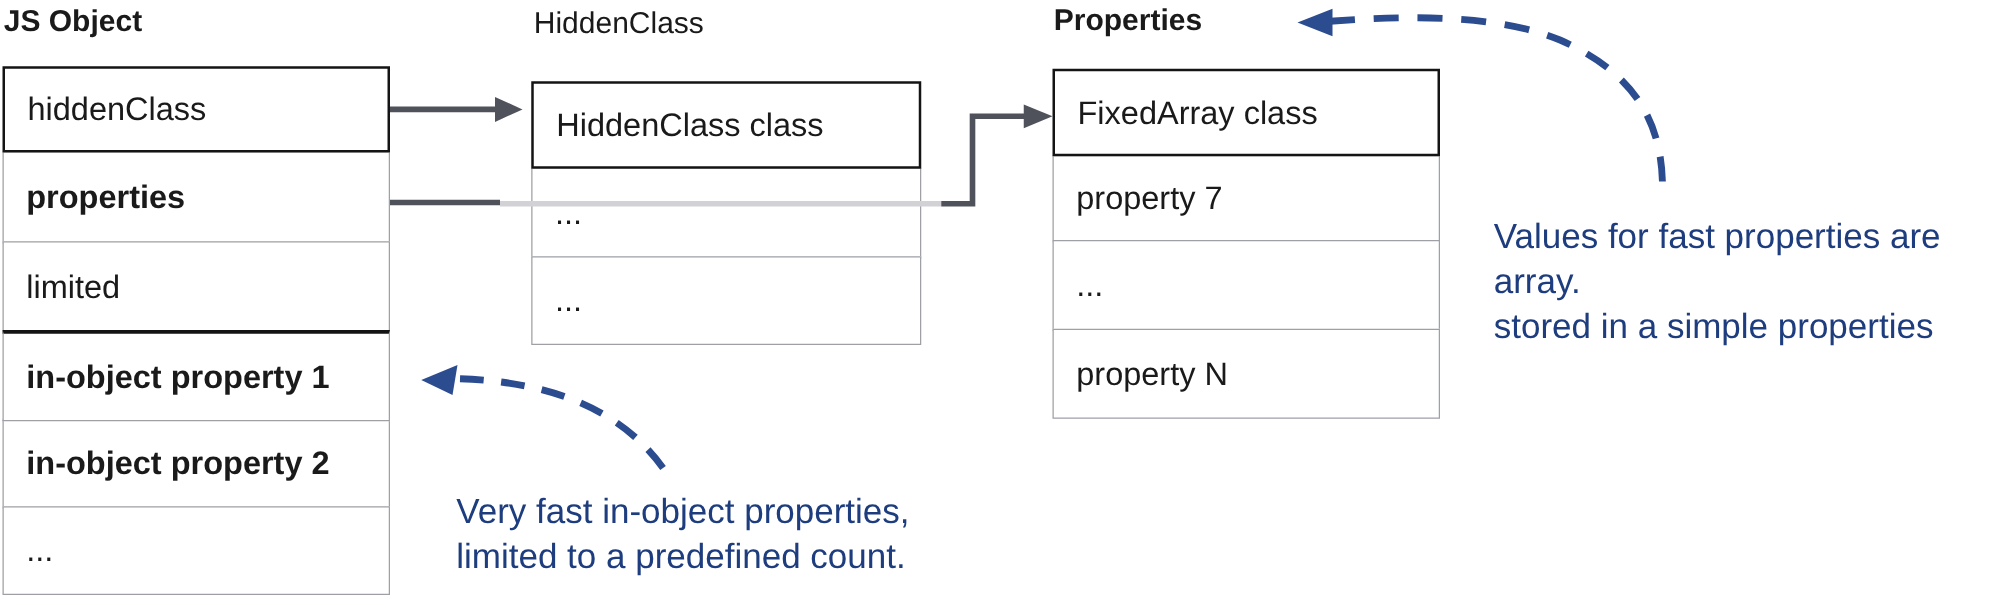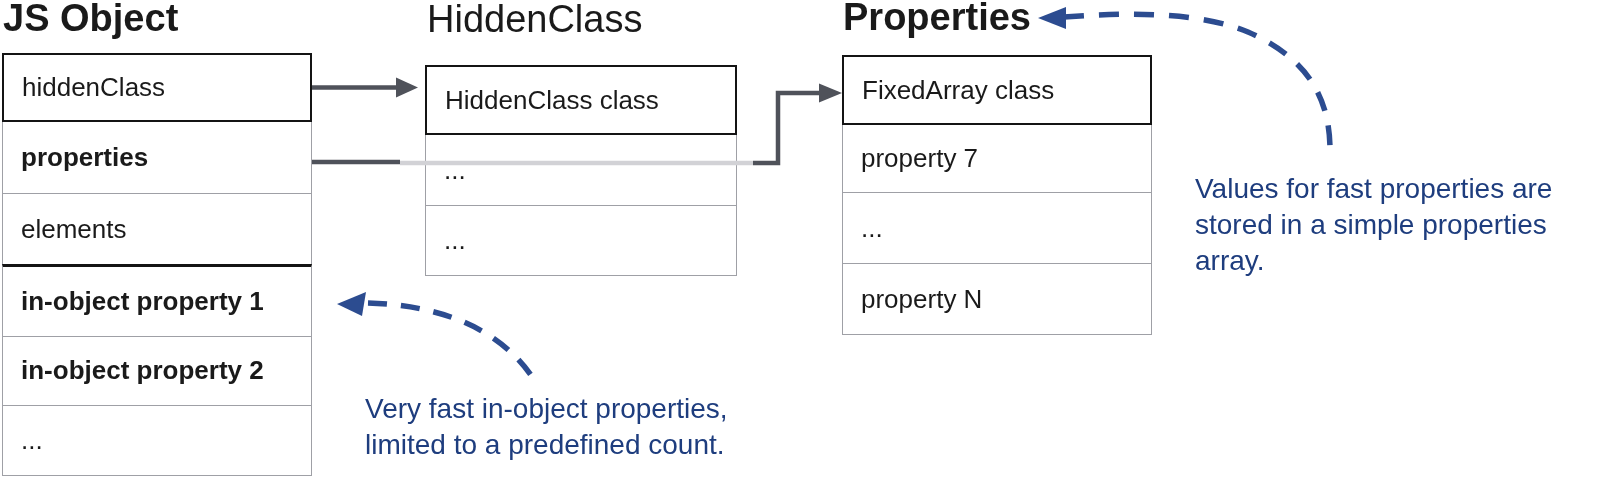--- a/index.html
+++ b/index.html
@@ -14,21 +14,21 @@
   html,body{margin:0;padding:0;background:#fff;}
   .canvas{
     position:relative;
     width:1600px;height:479px;
     background:#fff;
     overflow:hidden;
     font-family:"Liberation Sans","DejaVu Sans",sans-serif;
   }
   .title{
     position:absolute;
-    font-size:38px;
+    font-size:24px;
     line-height:38px;
     color:var(--text-black);
     white-space:nowrap;
   }
   .title.bold{font-weight:bold;}
   .table{position:absolute;}
   .row{
     position:absolute;left:0;right:0;
     box-sizing:border-box;
     background:#fff;
@@ -66,21 +66,21 @@
   <div class="title bold" style="left:843px;top:-2px">Properties</div>
 
   <div class="table" style="left:2px;top:53px;width:310px;height:424px">
     <div class="row strong" style="top:0px;height:69px">
       <span>hiddenClass</span>
     </div>
     <div class="row bold" style="top:67.5px;height:74px">
       <span>properties</span>
     </div>
     <div class="row" style="top:140px;height:72.5px">
-      <span>elements</span>
+      <span>limited</span>
     </div>
     <div class="row bold sep-top" style="top:211px;height:72.5px">
       <span>in-object property 1</span>
     </div>
     <div class="row bold" style="top:282px;height:71.5px">
       <span>in-object property 2</span>
     </div>
     <div class="row" style="top:352px;height:71px">
       <span>...</span>
     </div>
@@ -112,22 +112,22 @@
       <span>property N</span>
     </div>
   </div>
 
   <div class="annotation" style="left:365px;top:391px">
     <div>Very fast in-object properties,</div>
     <div>limited to a predefined count.</div>
   </div>
   <div class="annotation" style="left:1195px;top:171px">
     <div>Values for fast properties are</div>
+    <div>array.</div>
     <div>stored in a simple properties</div>
-    <div>array.</div>
   </div>
 
   <svg class="arrow-overlay" viewBox="0 0 1600 479">
 
     <g>
       <line x1="312" y1="87.5" x2="398" y2="87.5" stroke="var(--arrow-gray)" stroke-width="4.5"></line>
       <polygon points="418,87.5 396,77.5 396,97.5" fill="var(--arrow-gray)"></polygon>
     </g>
 
     <g>

